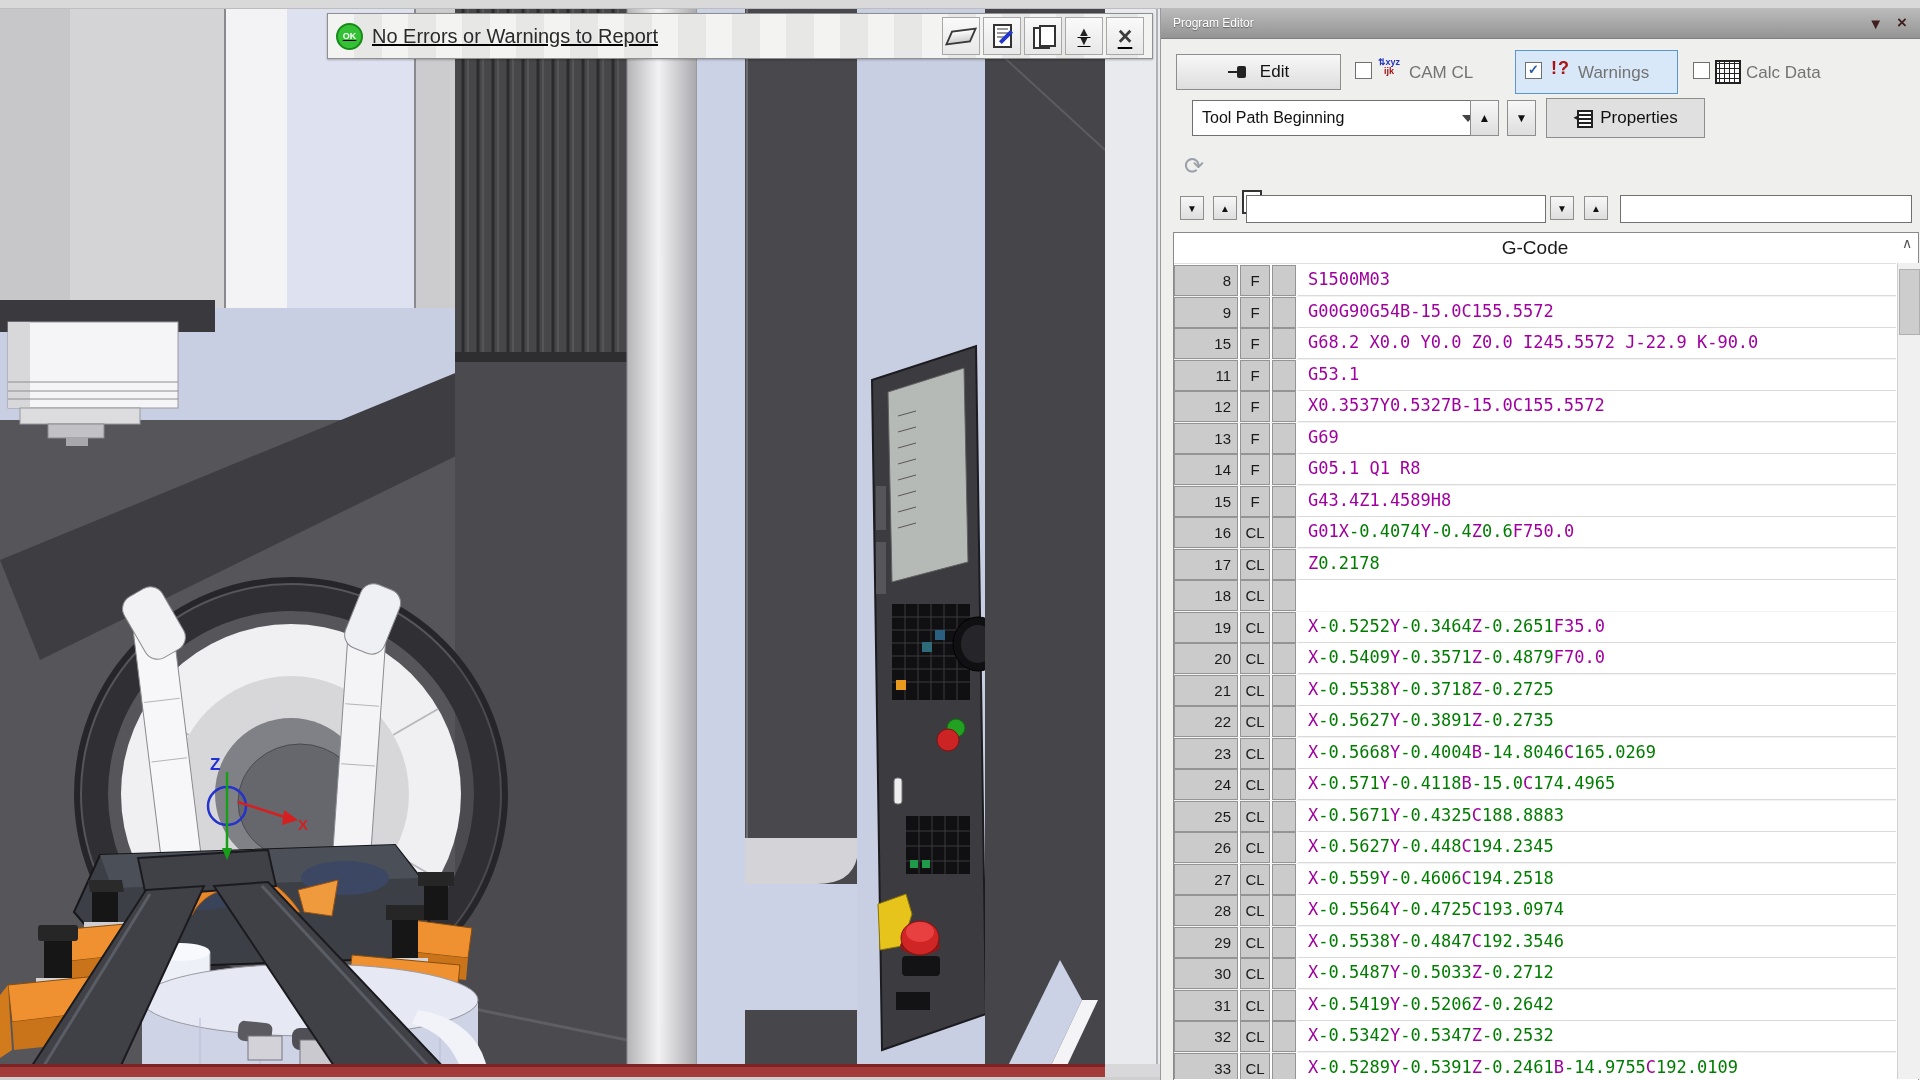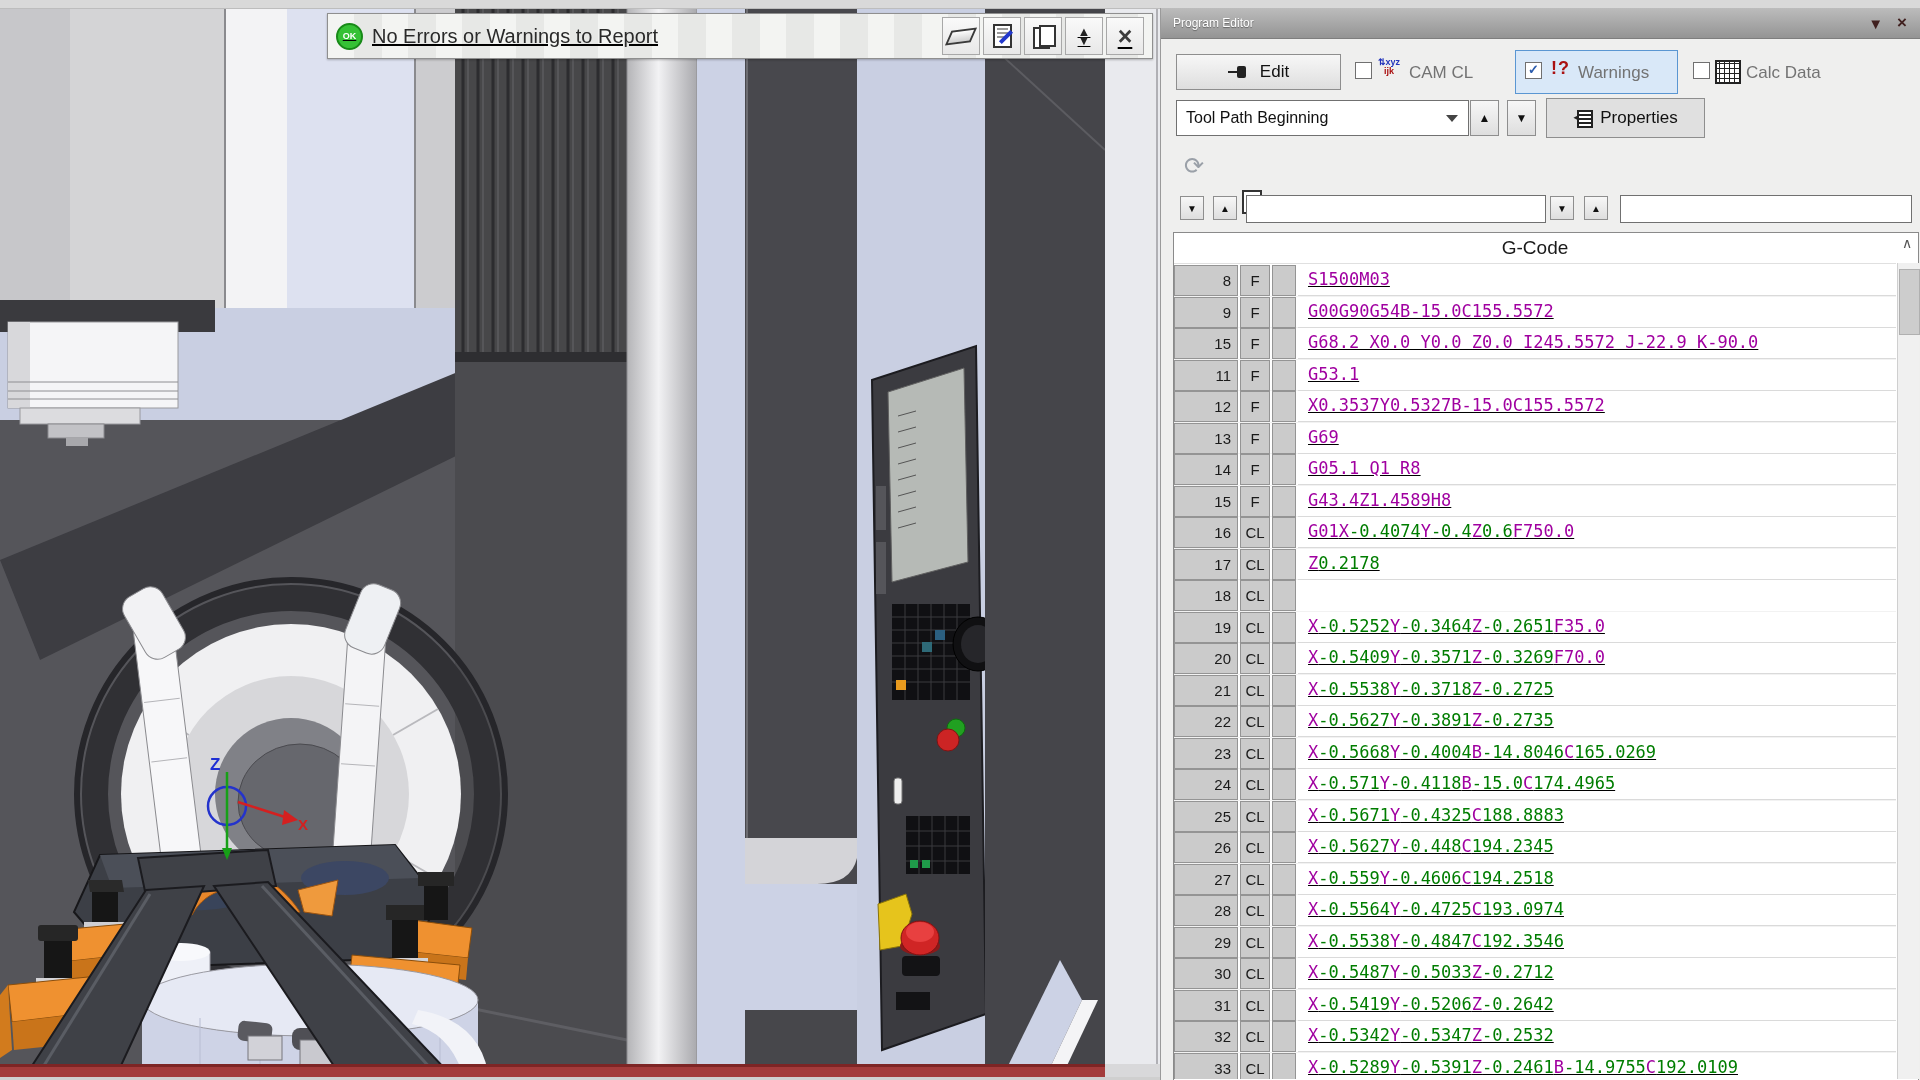--- a/index.html
+++ b/index.html
@@ -84,21 +84,21 @@
   #gup{left:722px;top:2px;width:22px;height:26px;text-align:center;font-size:14px;color:#555;}
   #gscroll{left:723px;top:30px;width:21px;height:816px;background:#f0f0f0;border-left:1px solid #cfcfcf;}
   #gthumb{left:1px;top:6px;width:19px;height:64px;background:#cdcdcd;border:1px solid #b0b0b0;}
   #grows{left:0;top:32px;width:722px;height:814px;overflow:hidden;background:#f2f2f2;display:flex;flex-direction:column;gap:1px;}
   .grow{display:grid;grid-template-columns:64px 30px 24px 1fr;column-gap:2px;height:30.5px;flex:0 0 30.5px;background:#fff;}
   .cell{box-sizing:border-box;}
   .cgray{background:#cbcbcb;border:1px solid #949494;}
   .num{text-align:right;padding-right:6px;font-size:15px;color:#1a1a1a;line-height:29px;}
   .typ{text-align:center;font-size:15px;color:#1a1a1a;line-height:29px;}
   .code{background:#fff;border-bottom:1px solid #dadada;font-family:"DejaVu Sans Mono",monospace;
-    font-size:17px;line-height:29px;padding-left:10px;white-space:pre;overflow:hidden;text-decoration:underline;}
+    font-size:17px;line-height:29px;padding-left:10px;white-space:pre;overflow:hidden;}
   .m{color:#a000a0;} .g{color:#007d00;}
 </style>
 </head>
 <body>
 
 <div id="app">
 
   <svg class="abs" width="1160" height="1080" viewBox="0 0 1160 1080" style="left:0;top:0;">
     <rect x="0" y="0" width="1160" height="1080" fill="#c9cfe2"></rect>
     <rect x="0" y="420" width="650" height="660" fill="#55555a"></rect>
@@ -412,21 +412,21 @@
 
     <div class="abs" id="warnbox" style="left:354px;top:42px;width:161px;height:42px;"></div>
     <div class="abs cb on" style="left:364px;top:54px;"></div>
     <div class="abs ic-warn" style="left:390px;top:50px;">!?</div>
     <div class="abs lbl" style="left:417px;top:55px;">Warnings</div>
 
     <div class="abs cb" style="left:532px;top:54px;"></div>
     <div class="abs ic-calc" style="left:554px;top:52px;"></div>
     <div class="abs lbl" style="left:585px;top:55px;">Calc Data</div>
 
-    <div class="abs" id="dd" style="left:15px;top:92px;width:282px;height:34px;">
+    <div class="abs" id="dd" style="left:31px;top:92px;width:282px;height:34px;">
       <span>Tool Path Beginning</span>
       <span class="chev"></span>
     </div>
     <div class="abs btn spin" style="left:309px;top:92px;">▲</div>
     <div class="abs btn spin" style="left:346px;top:92px;">▼</div>
     <div class="abs btn" style="left:385px;top:90px;width:157px;height:38px;background:#e0e0e0;">
       <span class="ic-props"></span>
       <span>Properties</span>
     </div>
 
@@ -567,21 +567,21 @@
           <div class="grow">
             <div class="cell cgray num">19</div>
             <div class="cell cgray typ">CL</div>
             <div class="cell cgray"></div>
             <div class="cell code"><span class="m">X</span><span class="g">-0.5252</span><span class="m">Y</span><span class="g">-0.3464</span><span class="m">Z</span><span class="g">-0.2651</span><span class="m">F35.0</span></div>
           </div>
           <div class="grow">
             <div class="cell cgray num">20</div>
             <div class="cell cgray typ">CL</div>
             <div class="cell cgray"></div>
-            <div class="cell code"><span class="m">X</span><span class="g">-0.5409</span><span class="m">Y</span><span class="g">-0.3571</span><span class="m">Z</span><span class="g">-0.3269</span><span class="m">F70.0</span></div>
+            <div class="cell code"><span class="m">X</span><span class="g">-0.5409</span><span class="m">Y</span><span class="g">-0.3571</span><span class="m">Z</span><span class="g">-0.4879</span><span class="m">F70.0</span></div>
           </div>
           <div class="grow">
             <div class="cell cgray num">21</div>
             <div class="cell cgray typ">CL</div>
             <div class="cell cgray"></div>
             <div class="cell code"><span class="m">X</span><span class="g">-0.5538</span><span class="m">Y</span><span class="g">-0.3718</span><span class="m">Z</span><span class="g">-0.2725</span></div>
           </div>
           <div class="grow">
             <div class="cell cgray num">22</div>
             <div class="cell cgray typ">CL</div>

